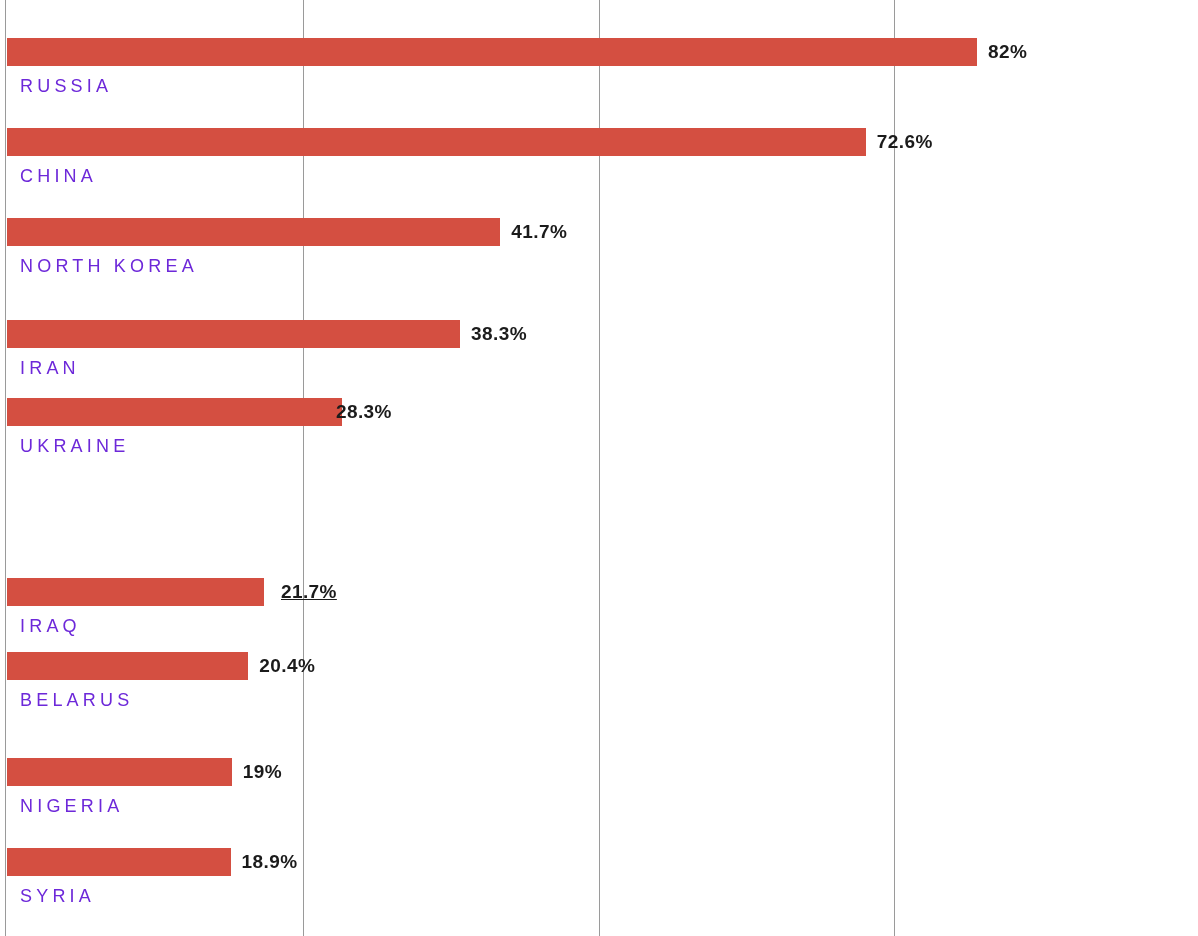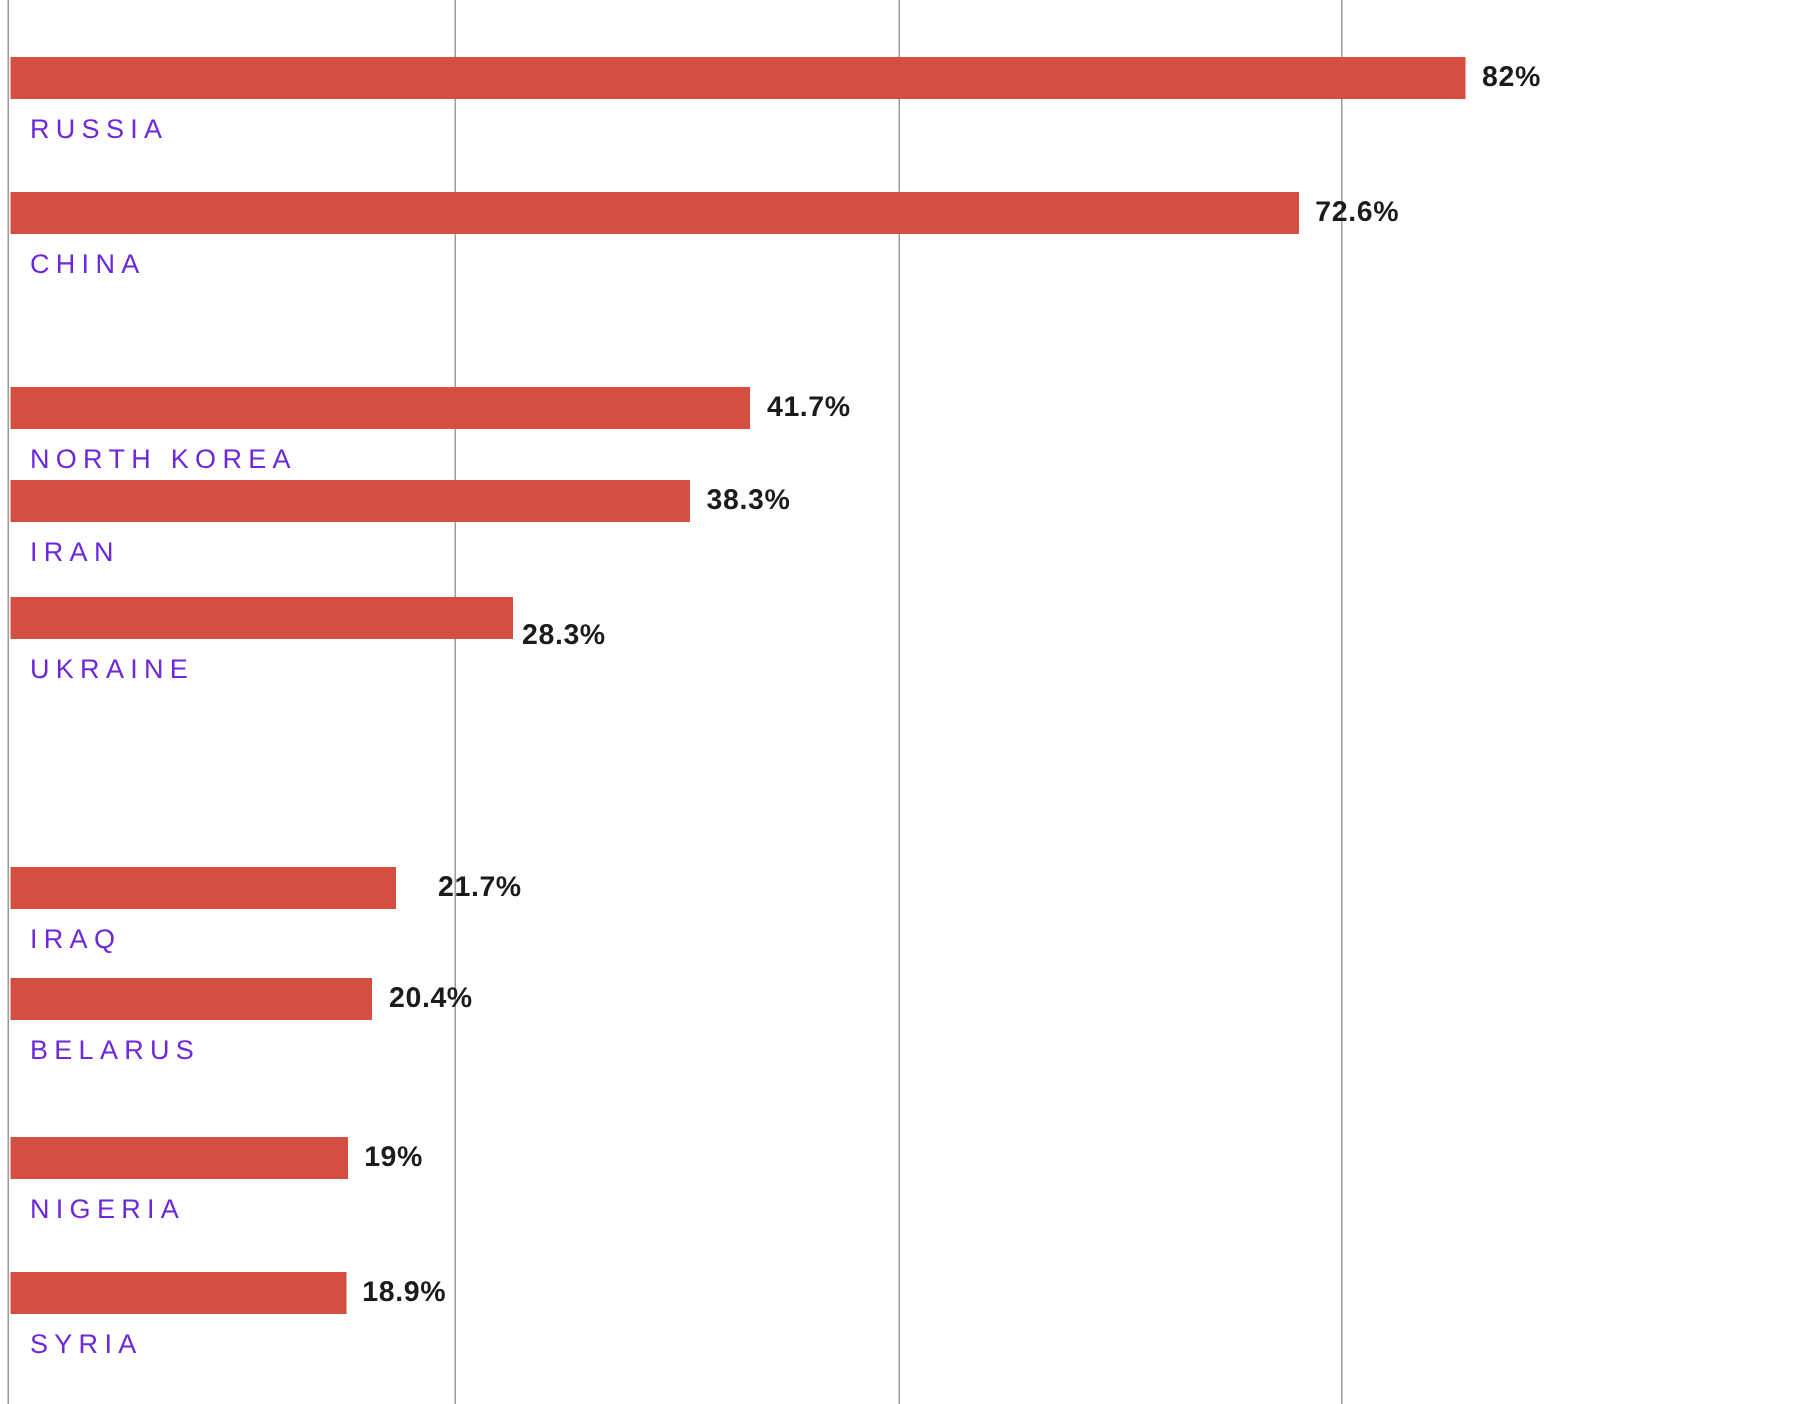--- a/index.html
+++ b/index.html
@@ -116,45 +116,45 @@
         </div>
         <div class="cat-label">RUSSIA</div>
       </div>
       <div class="row" style="top: 128px;">
         <div class="bar-track">
           <div class="bar" title="CHINA 72.6%" style="width: 858.858px; background: rgb(212, 79, 65);"></div>
           <div class="bar-value" style="left: 869.858px;">72.6%</div>
         </div>
         <div class="cat-label">CHINA</div>
       </div>
-      <div class="row" style="top: 218px; margin-top: 40px;">
+      <div class="row" style="top: 218px;">
         <div class="bar-track">
           <div class="bar" title="NORTH KOREA 41.7%" style="width: 493.311px; background: rgb(212, 79, 65);"></div>
           <div class="bar-value" style="left: 504.311px;">41.7%</div>
         </div>
         <div class="cat-label">NORTH KOREA</div>
       </div>
       <div class="row" style="top: 320px;">
         <div class="bar-track">
           <div class="bar" title="IRAN 38.3%" style="width: 453.089px; background: rgb(212, 79, 65);"></div>
           <div class="bar-value" style="left: 464.089px;">38.3%</div>
         </div>
         <div class="cat-label">IRAN</div>
       </div>
       <div class="row" style="top: 398px;">
         <div class="bar-track">
           <div class="bar" title="UKRAINE 28.3%" style="width: 334.789px; background: rgb(212, 79, 65);"></div>
-          <div class="bar-value" style="left: 341px; margin-top: 12px;">28.3%</div>
+          <div class="bar-value" style="left: 329px;">28.3%</div>
         </div>
         <div class="cat-label">UKRAINE</div>
       </div>
       <div class="row" style="top: 578px;">
         <div class="bar-track">
           <div class="bar" title="IRAQ 21.7%" style="width: 256.711px; background: rgb(212, 79, 65);"></div>
-          <div class="bar-value" style="left: 285px;">21.7%</div>
+          <div class="bar-value" style="left: 274px; text-decoration: underline;">21.7%</div>
         </div>
         <div class="cat-label">IRAQ</div>
       </div>
       <div class="row" style="top: 652px; padding-left: 19px;">
         <div class="bar-track">
           <div class="bar" title="BELARUS 20.4%" style="width: 241.332px; background: rgb(212, 79, 65);"></div>
           <div class="bar-value" style="left: 252.332px;">20.4%</div>
         </div>
         <div class="cat-label">BELARUS</div>
       </div>

